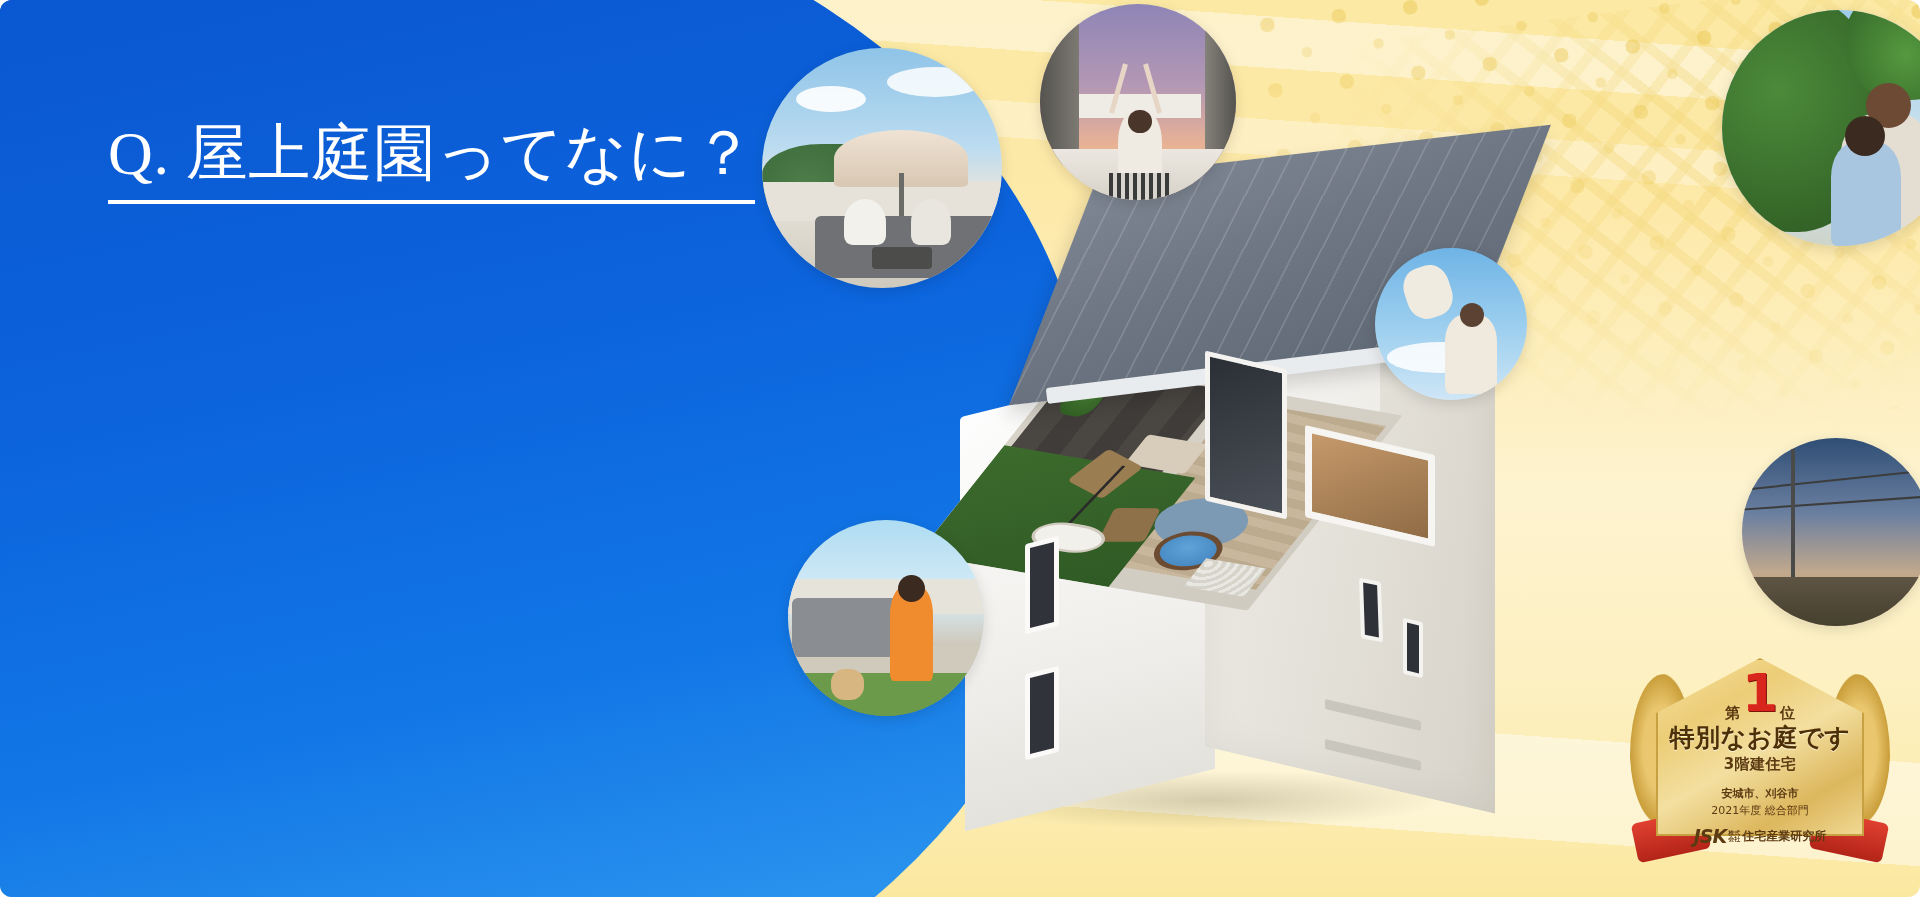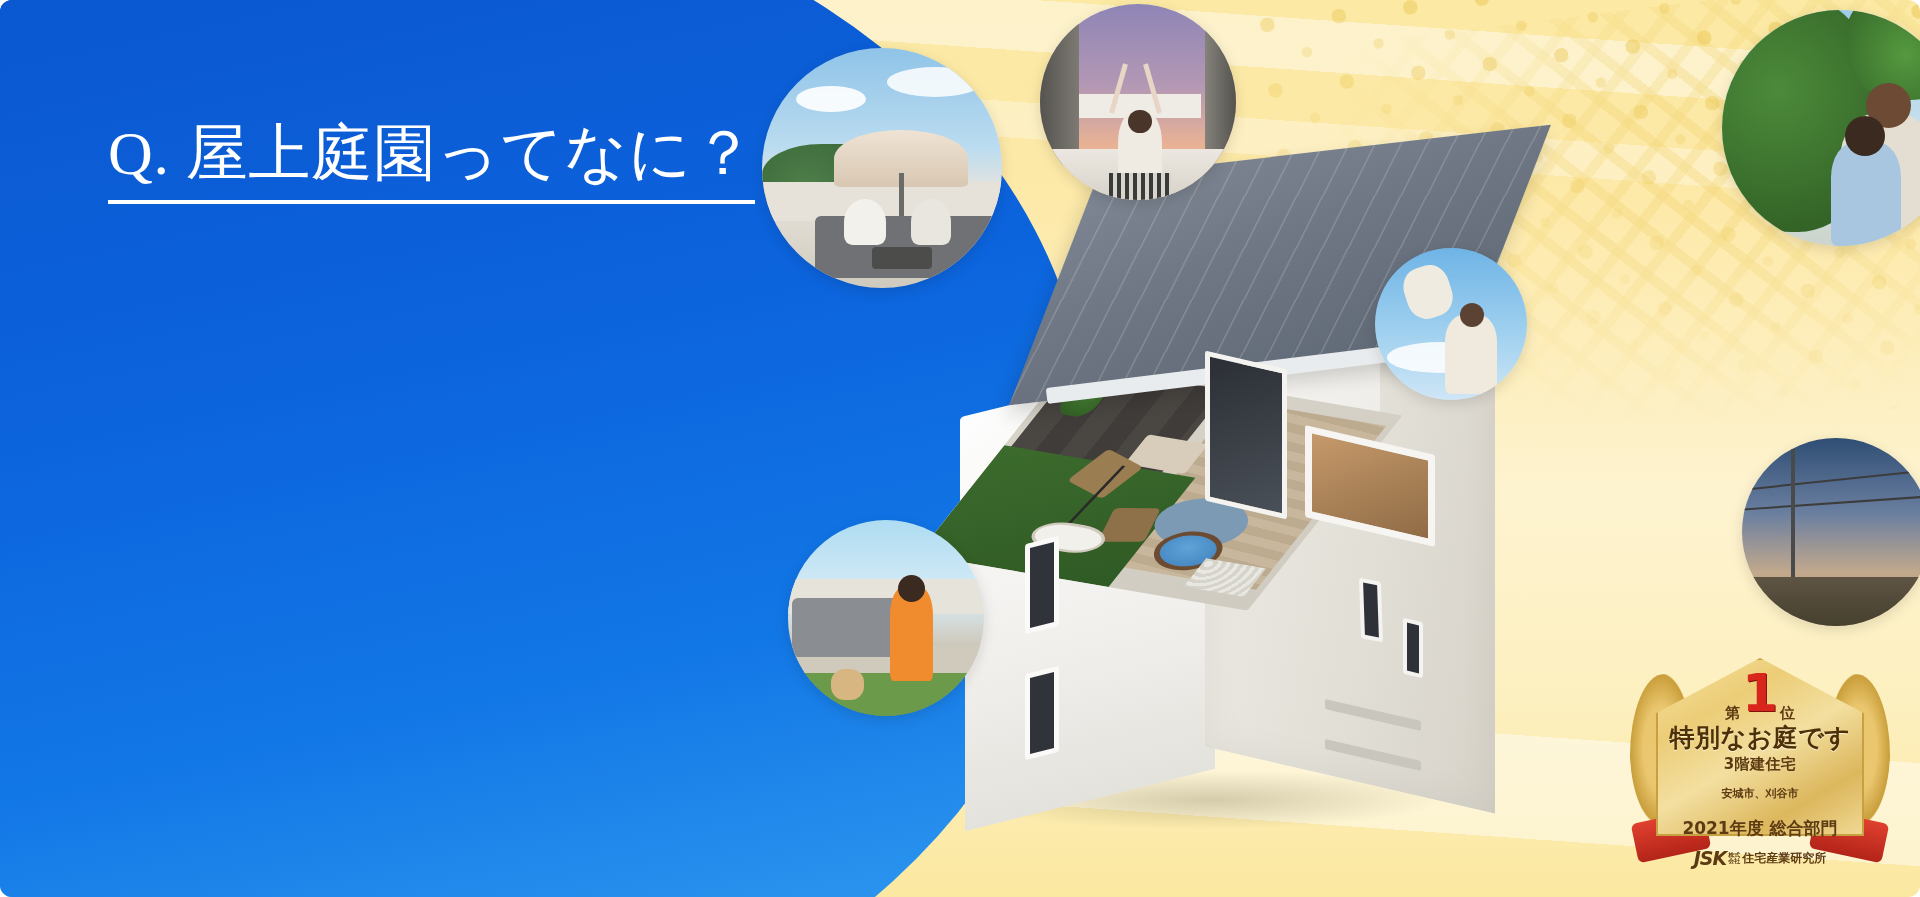--- a/index.html
+++ b/index.html
@@ -272,21 +272,21 @@
     display:flex; flex-direction:column; align-items:center; color:#5c3a12; }
   .badge .rank-row { position:relative; margin-top:30px; height:36px; display:flex; align-items:flex-end; gap:2px; }
   .badge .dai { font-size:15px; font-weight:700; line-height:1; padding-bottom:3px; }
   .badge .one { font-size:52px; font-weight:700; line-height:.72; color:#d8261c;
     text-shadow:1px 1px 0 #7d1208; position:relative; top:-12px; }
   .badge .i { font-size:15px; font-weight:700; line-height:1; padding-bottom:3px; }
   .badge .l2 { font-size:25px; font-weight:700; line-height:1; margin-top:1px; letter-spacing:.5px;
     color:#4e3008; text-shadow:0 1px 0 #fff5d0; }
   .badge .l3 { font-size:15px; font-weight:700; margin-top:5px; letter-spacing:.4px; }
   .badge .l4 { font-size:11px; font-weight:700; margin-top:12px; }
-  .badge .l5 { font-size:17px; font-weight:700; margin-top:16px; }
+  .badge .l5 { font-size:11px; font-weight:400; margin-top:2px; }
   .badge .rule { width:150px; height:1px; background:#8a6b28; margin-top:4px; }
   .badge .l6 { font-size:12px; font-weight:700; margin-top:3px; display:flex; align-items:center; gap:2px;}
   .badge .jsk { font-size:19px; font-weight:700; letter-spacing:-1px; font-style:italic;text-align:center; }
   .badge .kk  { font-size:6px; font-weight:700; line-height:1.05; text-align:center; }
 </style>
 </head>
 <body>
 
 <div class="stage">
 

